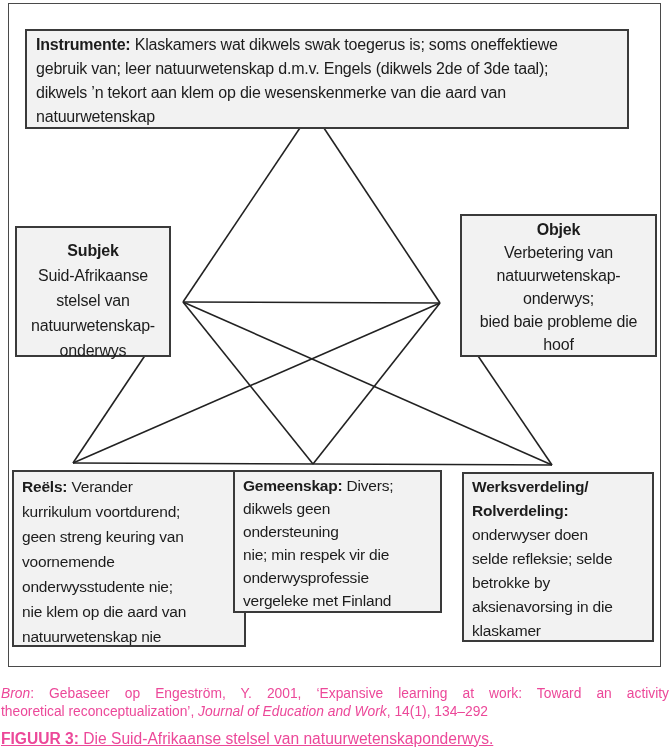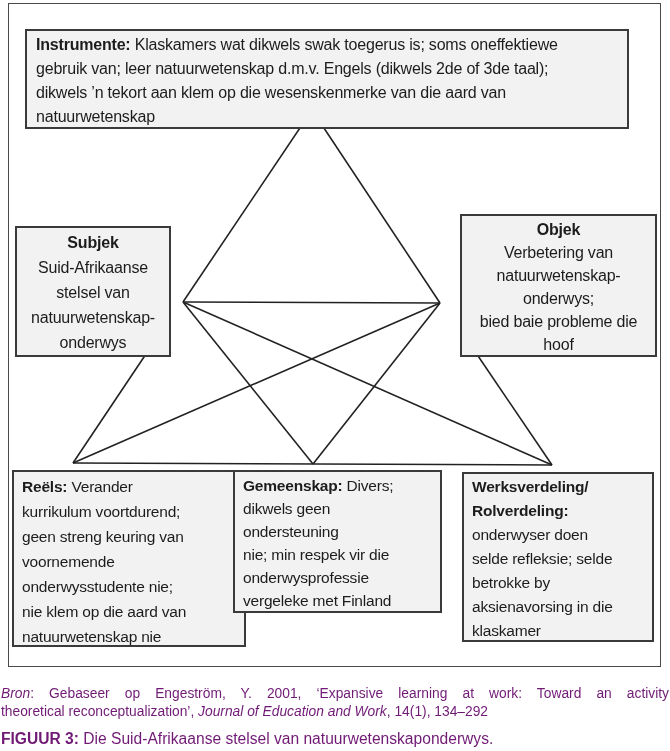--- a/index.html
+++ b/index.html
@@ -20,37 +20,37 @@
     position:absolute;z-index:2;box-sizing:border-box;
     background:var(--box-fill,#f2f2f2);
     border:2px solid var(--box-border,#3a3a3a);
     letter-spacing:-0.2px;
   }
   .node .b{font-weight:bold;}
   .center{text-align:center;}
   #box-instrumente{left:25px;top:17px;width:604px;height:100px;
     font-size:16px;line-height:24px;padding:2px 9px;margin-top:12px;}
   #box-subjek{left:15px;top:226px;width:156px;height:131px;
-    font-size:16px;line-height:25px;padding:2px 4px;}
+    font-size:16px;line-height:25px;padding:10px 4px;}
   #box-objek{left:460px;top:214px;width:197px;height:143px;
     font-size:16px;line-height:23px;padding:2px 12px;}
   #box-reels{left:12px;top:470px;width:234px;height:177px;
     font-size:15.5px;line-height:25px;padding:2px 8px;}
   #box-gemeenskap{left:233px;top:470px;width:209px;height:143px;
     font-size:15.5px;line-height:23px;padding:2px 8px;}
   #box-werksverdeling{left:462px;top:472px;width:192px;height:170px;
     font-size:15.5px;line-height:24px;padding:1px 8px;}
   .caption{
-    position:absolute;left:1px;width:668px;z-index:3;color:#701a75;
+    position:absolute;left:1px;width:668px;z-index:3;color:#ec4899;
   }
   #bron-caption{top:685px;font-size:13.8px;line-height:17.6px;}
   #bron-caption .l1{text-align:justify;text-align-last:justify;}
   .caption .i{font-style:italic;}
   .caption .b{font-weight:bold;}
-  #figuur-caption{top:729px;font-size:15.6px;line-height:19px;}
+  #figuur-caption{top:729px;font-size:15.6px;line-height:19px;text-decoration:underline;}
 </style>
 </head>
 <body style="--box-fill: #f2f2f2; --box-border: #3a3a3a; --line-color: #222222; --outer-border: #4a4a4a;">
 
 <div class="stage">
 
   <div class="outer-border"></div>
 
   <svg class="lines" width="670" height="751" viewBox="0 0 670 751" aria-hidden="true">
     <line x1="312" y1="110" x2="183" y2="302"></line>

